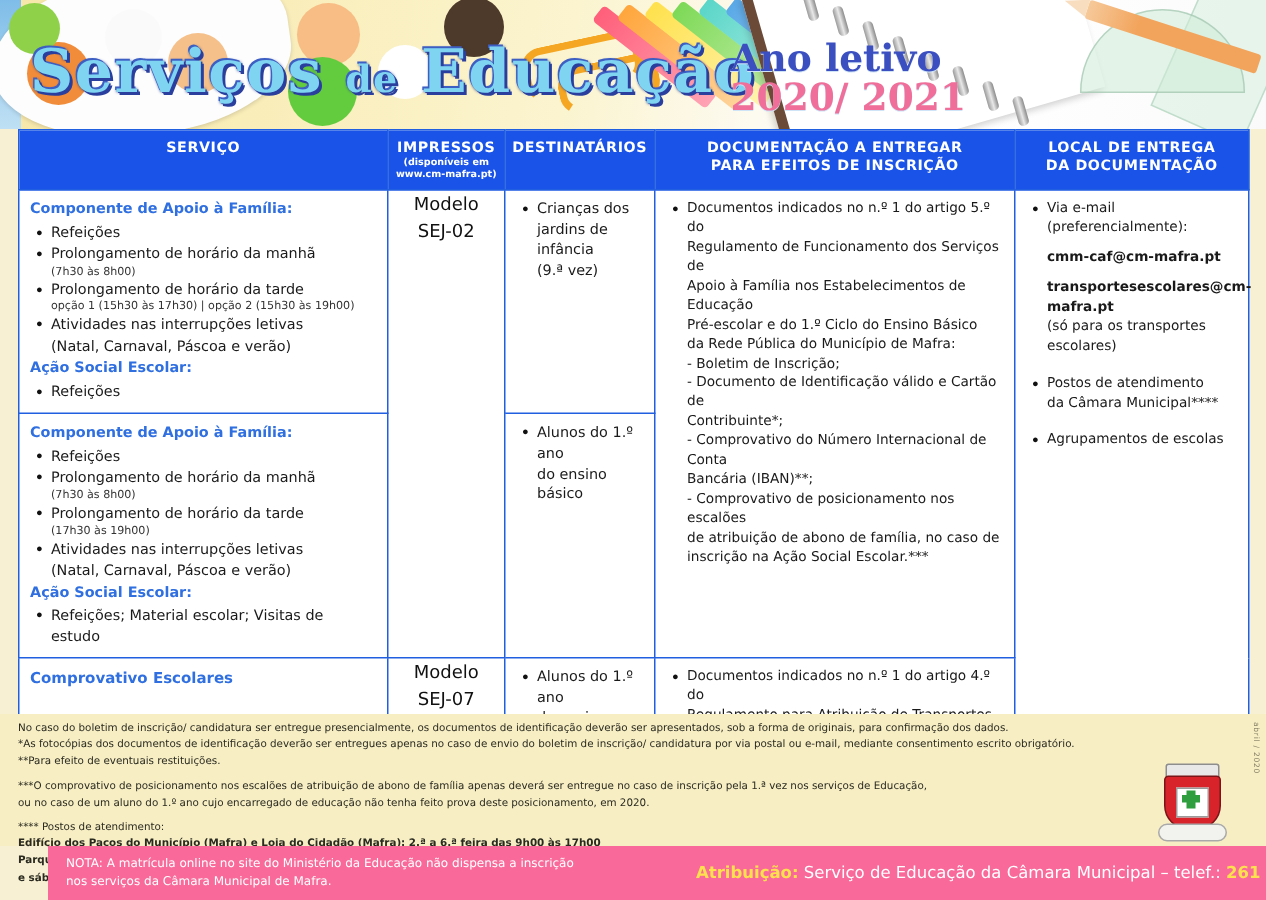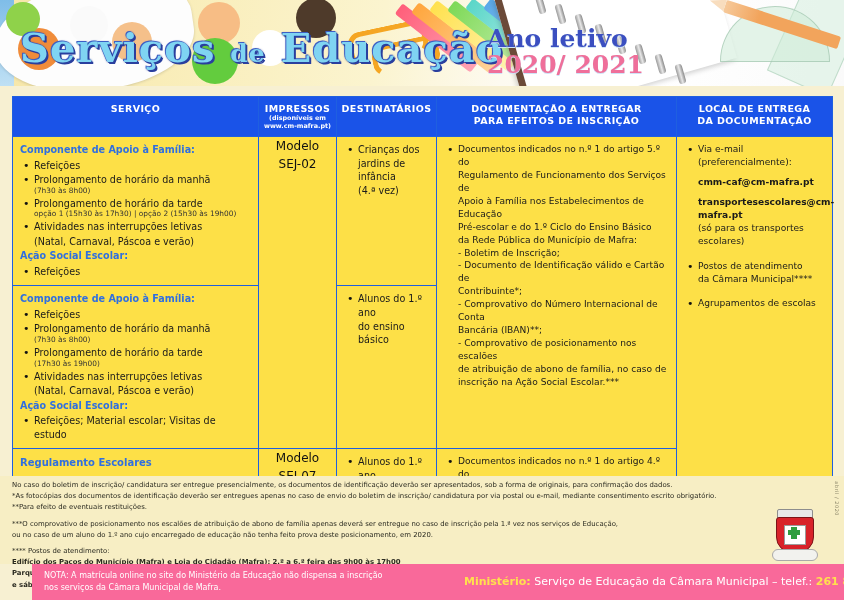--- a/index.html
+++ b/index.html
@@ -38,22 +38,22 @@
   .title-main{position:absolute;left:20px;top:24px;font-family:"DejaVu Serif",serif;font-weight:bold;
     font-size:40px;letter-spacing:1px;color:#7fd4f2;
     text-shadow:1px 1px 0 #2a3f9e,2px 2px 0 #2a3f9e,-1px -1px 0 #3d5fc4,0 0 2px #1b2f8a;
     white-space:nowrap;}
   .title-main .de{font-size:25px;}
   .title-year{position:absolute;left:487px;top:26px;font-family:"DejaVu Serif",serif;font-weight:bold;
     font-size:25px;color:#3b4fc0;text-shadow:0 1px 0 #cfe4f7;line-height:1.05;}
   .title-year .yr{color:#ef6f9a;font-size:25px;}
 
   
-  .tbl{position:absolute;left:12px;top:96px;width:820px;border-collapse:collapse;
-    table-layout:fixed;background:#fde047;}
+  .tbl{position:absolute;left:12px;top:86px;width:820px;border-collapse:collapse;
+    table-layout:fixed;background:#ffffff;}
   .tbl td,.tbl th{border:1px solid #1f5fe0;vertical-align:top;}
   thead th{background:#1a53e8;color:#fff;text-align:center;font-size:9.5px;font-weight:bold;
     letter-spacing:.4px;padding:6px 2px;vertical-align:middle;line-height:1.25;}
   thead th .sub{display:block;font-size:6.4px;font-weight:bold;letter-spacing:0;line-height:1.2;}
   .c1{width:246px;}.c2{width:78px;}.c3{width:100px;}.c4{width:240px;}.c5{width:156px;}
 
   .cell{padding:6px 7px;font-size:9.6px;color:#1a1a1a;line-height:1.5;}
   .hd{color:#2f6fe0;font-weight:bold;font-size:9.6px;margin:0 0 1px 0;}
   ul.b{list-style:none;margin:0 0 0 2px;padding:0;}
   ul.b li{position:relative;padding-left:12px;margin:0 0 1px 0;line-height:1.42;}
@@ -208,21 +208,21 @@
         <td class="ctr" rowspan="2">
           <div>Modelo</div>
           <div>SEJ-02</div>
         </td>
 
         <td class="cell mid">
           <ul class="b">
             <li>
               <span>Crianças dos</span><br>
               <span>jardins de infância</span><br>
-              <span>(4.ª vez)</span>
+              <span>(9.ª vez)</span>
             </li>
           </ul>
         </td>
 
         <td class="cell doc mid" rowspan="2">
           <ul class="b">
             <li>
               <span>Documentos indicados no n.º 1 do artigo 5.º do</span><br>
               <span>Regulamento de Funcionamento dos Serviços de</span><br>
               <span>Apoio à Família nos Estabelecimentos de Educação</span><br>
@@ -294,21 +294,21 @@
             <li>
               <span>Alunos do 1.º ano</span><br>
               <span>do ensino básico</span>
             </li>
           </ul>
         </td>
       </tr>
 
       <tr>
         <td class="cell mid">
-          <div class="svc-link">Regulamento Escolares</div>
+          <div class="svc-link">Comprovativo Escolares</div>
         </td>
         <td class="ctr">
           <div>Modelo</div>
           <div>SEJ-07</div>
         </td>
         <td class="cell mid">
           <ul class="b">
             <li>
               <span>Alunos do 1.º ano</span><br>
               <span>do ensino básico</span>
@@ -351,19 +351,19 @@
     <div class="band"></div>
   </div>
   <div class="sidecode">abril / 2020</div>
 
   <div class="pink">
     <div class="note">
       <div>NOTA: A matrícula online no site do Ministério da Educação não dispensa a inscrição</div>
       <div>nos serviços da Câmara Municipal de Mafra.</div>
     </div>
     <div class="info">
-      <span class="lbl">Ministério:</span>
+      <span class="lbl">Atribuição:</span>
       <span>Serviço de Educação da Câmara Municipal – telef.:</span>
       <span class="tel">261 810 122</span>
     </div>
   </div>
 
 </div>
 
 </body></html>

